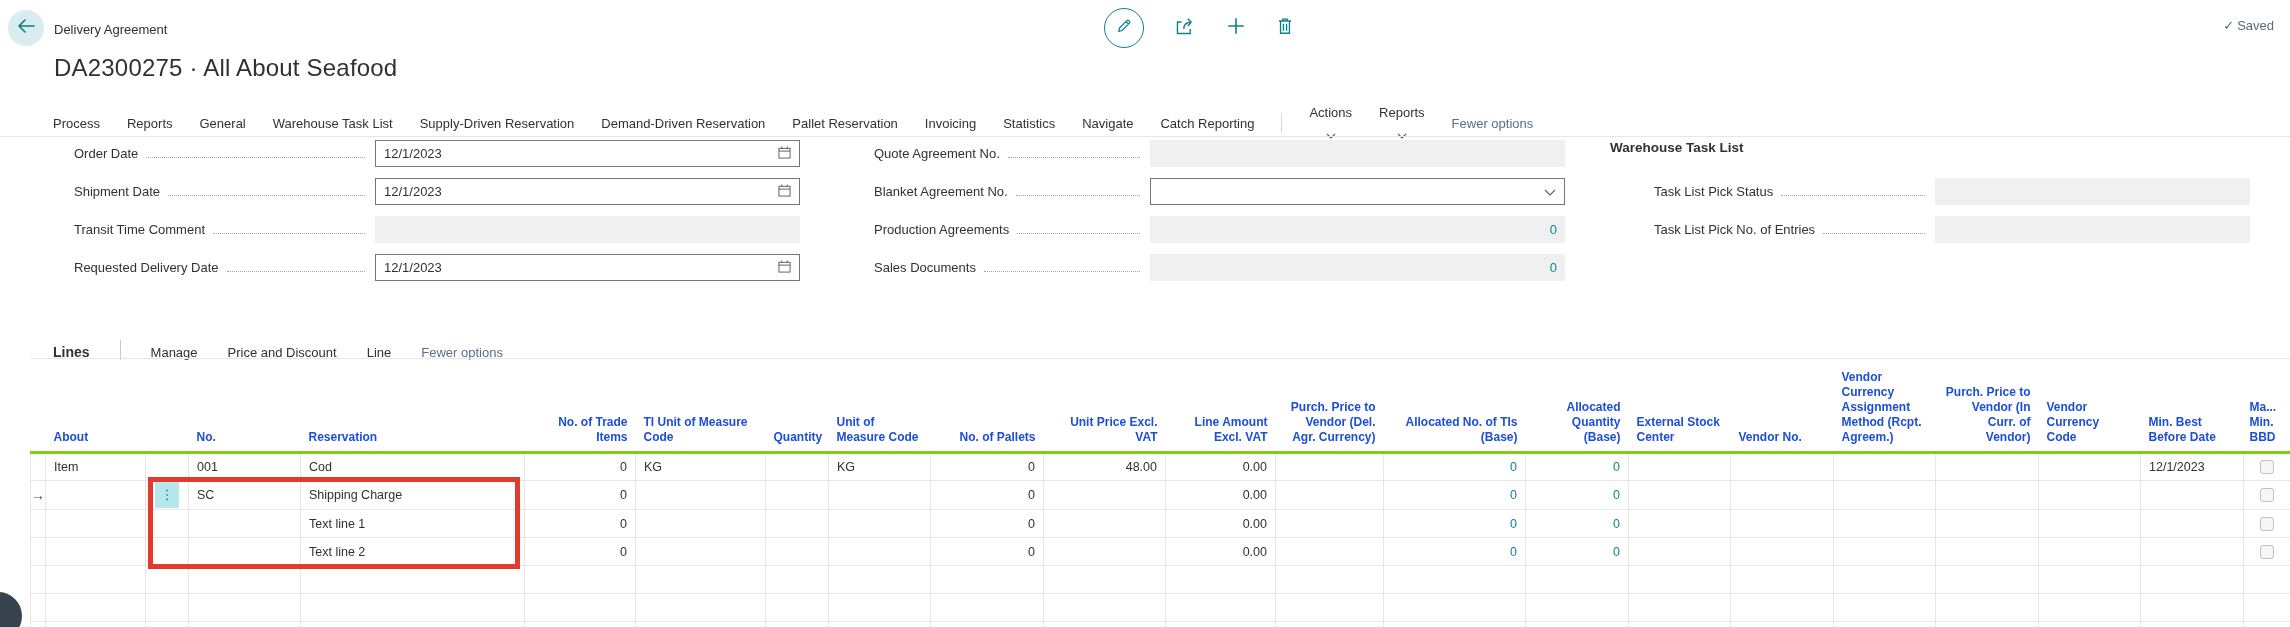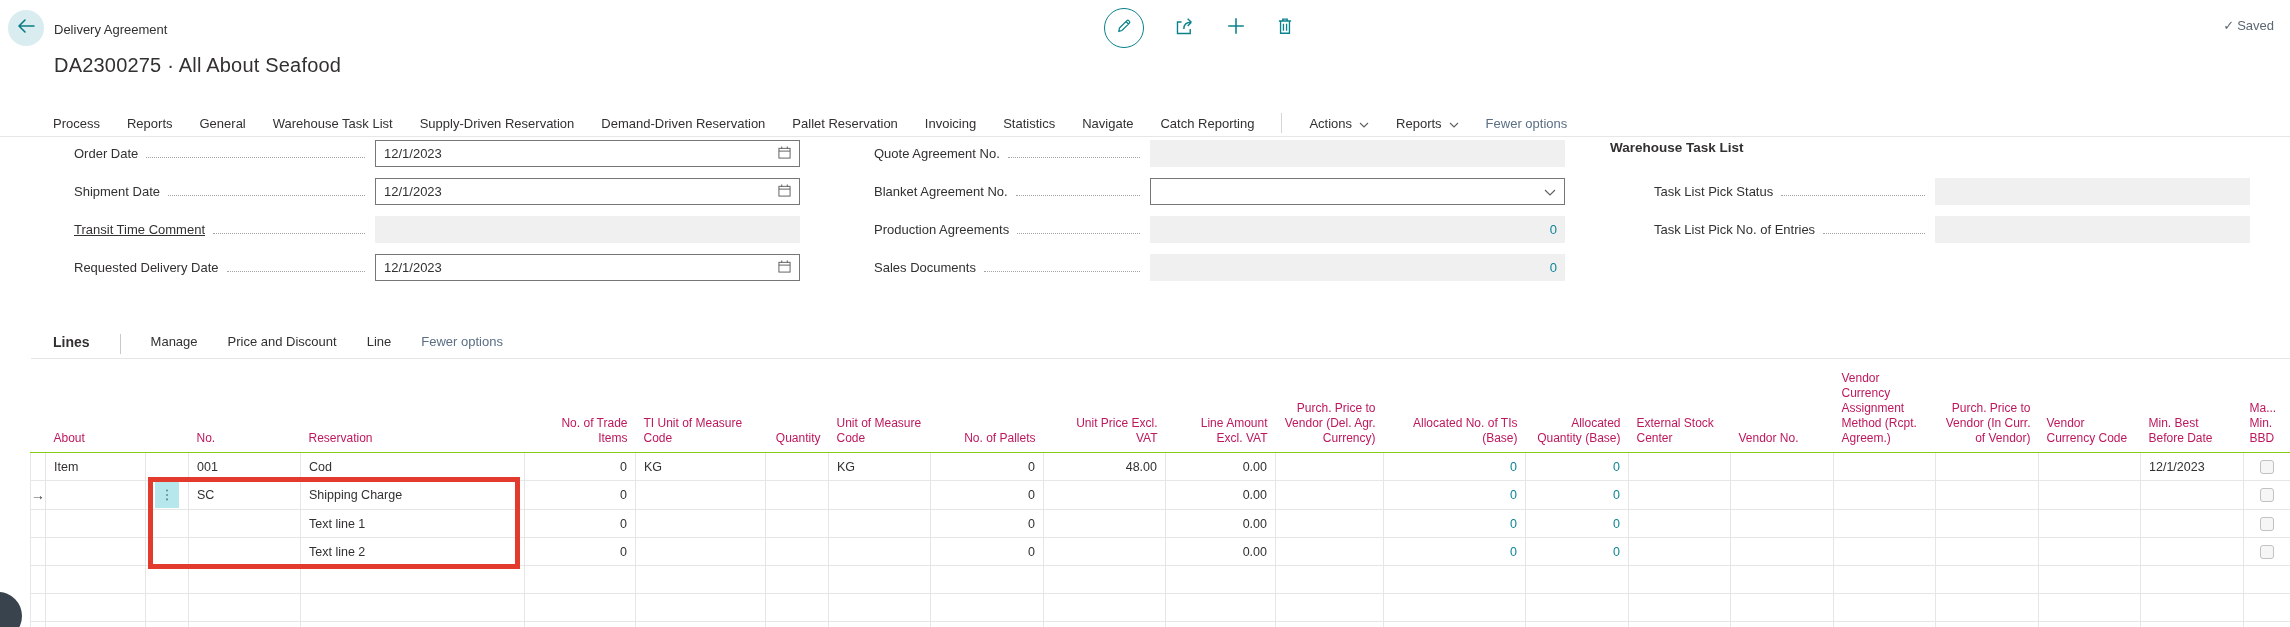--- a/index.html
+++ b/index.html
@@ -5,52 +5,52 @@
   * { margin:0; padding:0; box-sizing:border-box; }
   body { background:#ffffff; }
   .screen{
     position:relative; width:2290px; height:627px; background:#fff;
     overflow:hidden; font-family:"Liberation Sans", sans-serif; color:#323130;
   }
   
   .back-btn{ position:absolute; left:8px; top:10px; width:36px; height:36px; border-radius:50%;
     background:#d9edf0; display:flex; align-items:center; justify-content:center; cursor:pointer;}
   .caption{ position:absolute; left:54px; top:22px; font-size:13px; }
-  .page-title{ position:absolute; left:54px; top:54px; font-size:20px; font-weight:300; letter-spacing:.2px; }
+  .page-title{ position:absolute; left:54px; top:54px; font-size:24px; font-weight:300; letter-spacing:.2px; }
   .sys-actions{ position:absolute; left:1104px; top:8px; display:flex; align-items:center; gap:30px; }
   .icon-btn{ display:flex; align-items:center; justify-content:center; cursor:pointer; }
   .edit-circle{ width:40px; height:40px; border:1px solid #0a828c; border-radius:50%; }
   .saved{ position:absolute; right:16px; top:18px; font-size:13px; color:#5a6876; display:flex; align-items:center; gap:3px;}
   
   .ribbon{ position:absolute; left:53px; top:110px; height:26px; display:flex; align-items:center; gap:27px; font-size:13px; }
   .ribbon-item{ white-space:nowrap; cursor:pointer; }
   .ribbon-sep{ width:1px; height:20px; background:#d6d6d6; }
-  .ribbon-menu{ display:flex; align-items:center; gap:7px; cursor:pointer; white-space:nowrap; }
+  .ribbon-menu{ display:flex; align-items:center; gap:7px; cursor:pointer; white-space:nowrap;flex-direction:column; }
   .muted-link{ color:#5a6e84; }
   .divider{ position:absolute; left:0; top:136px; width:2290px; height:1px; background:#e6e6e6; }
   
   .fieldrow{ position:absolute; height:27px; display:flex; align-items:center; }
   .f-label{ font-size:13px; white-space:nowrap;margin-left:44px; }
   .f-leader{ flex:1; margin:0 10px 0 8px; height:9px; border-bottom:1px dotted #a3a3a3; }
   .f-box{ height:27px; display:flex; align-items:center; font-size:13px; padding:0 8px; }
   .f-input{ border:1px solid #767676; background:#fff; justify-content:space-between; }
   .f-disabled{ background:#f0f0f0; }
   .f-dropdown{ border:1px solid #767676; background:#fff; justify-content:flex-end; }
   .f-linkval{ margin-left:auto; color:#0e8596; }
   .w-left{ width:425px; } .w-mid{ width:415px; } .w-right{ width:315px; }
   .group-title{ position:absolute; left:1610px; top:140px; font-size:13.5px; font-weight:bold; }
   
-  .lines-bar{ position:absolute; left:53px; top:334px; height:26px; display:flex; align-items:flex-start; gap:30px; font-size:13px; }
+  .lines-bar{ position:absolute; left:53px; top:334px; height:26px; display:flex; align-items:flex-end; gap:30px; font-size:13px; }
   .lines-title{ font-size:14px; font-weight:bold; }
   .lines-sep{ width:1px; height:20px; background:#c8c8c8; }
   
   table.grid{ position:absolute; left:30px; top:358px; width:2260px; border-collapse:collapse; table-layout:fixed; font-size:12.5px; }
   .grid thead tr{ height:94px; }
-  .grid th{ vertical-align:bottom; font-weight:400; color:#be185d; font-size:12px;
-    padding:4px 8px 6px 8px; border-top:1px solid #e6e6e6; border-bottom:1px solid #84cc16; line-height:1.25; overflow:hidden;}
+  .grid th{ vertical-align:bottom; font-weight:700; color:#1d4ed8; font-size:12px;
+    padding:4px 8px 6px 8px; border-top:1px solid #e6e6e6; border-bottom:3px solid #84cc16; line-height:1.25; overflow:hidden;}
   .grid tbody tr{ height:28px;margin-left:17px; }
   .grid td{ border-right:1px solid #e6e6e6; border-bottom:1px solid #e6e6e6; padding:0 8px;
     white-space:nowrap; overflow:hidden; }
   .grid td:first-child{ border-left:1px solid #e6e6e6; }
   .tl{ text-align:left; } .trt{ text-align:right; }
   .c-ind{ padding:0 !important; text-align:center; color:#494949; font-size:14px; }
   .c-menu{ padding:0 !important; }
   .c-check{ padding:0 !important; text-align:center; }
   .c-bbd-h{ padding:4px 6px 6px 6px !important;margin-left:28px; }
   .link{ color:#0e8596; }
@@ -161,21 +161,21 @@
     <div class="f-box f-input w-left">
       <span>12/1/2023</span>
       <span><svg width="13" height="13" viewBox="0 0 14 14">
             <rect x="1" y="2.5" width="12" height="10.5" fill="none" stroke="#5a5a5a"></rect>
             <line x1="1" y1="5.5" x2="13" y2="5.5" stroke="#5a5a5a"></line>
             <line x1="4" y1="0.5" x2="4" y2="3" stroke="#5a5a5a"></line>
             <line x1="10" y1="0.5" x2="10" y2="3" stroke="#5a5a5a"></line>
           </svg></span>
     </div>
   </div>
-  <div class="fieldrow" style="left:30px; top:216px; width:770px;text-decoration:underline;">
+  <div class="fieldrow" style="left:30px; top:216px; width:770px;">
     <span class="f-label">Transit Time Comment</span>
     <span class="f-leader"></span>
     <div class="f-box f-disabled w-left">
       <span></span>
     </div>
   </div>
   <div class="fieldrow" style="left:30px; top:254px; width:770px;">
     <span class="f-label">Requested Delivery Date</span>
     <span class="f-leader"></span>
     <div class="f-box f-input w-left">

